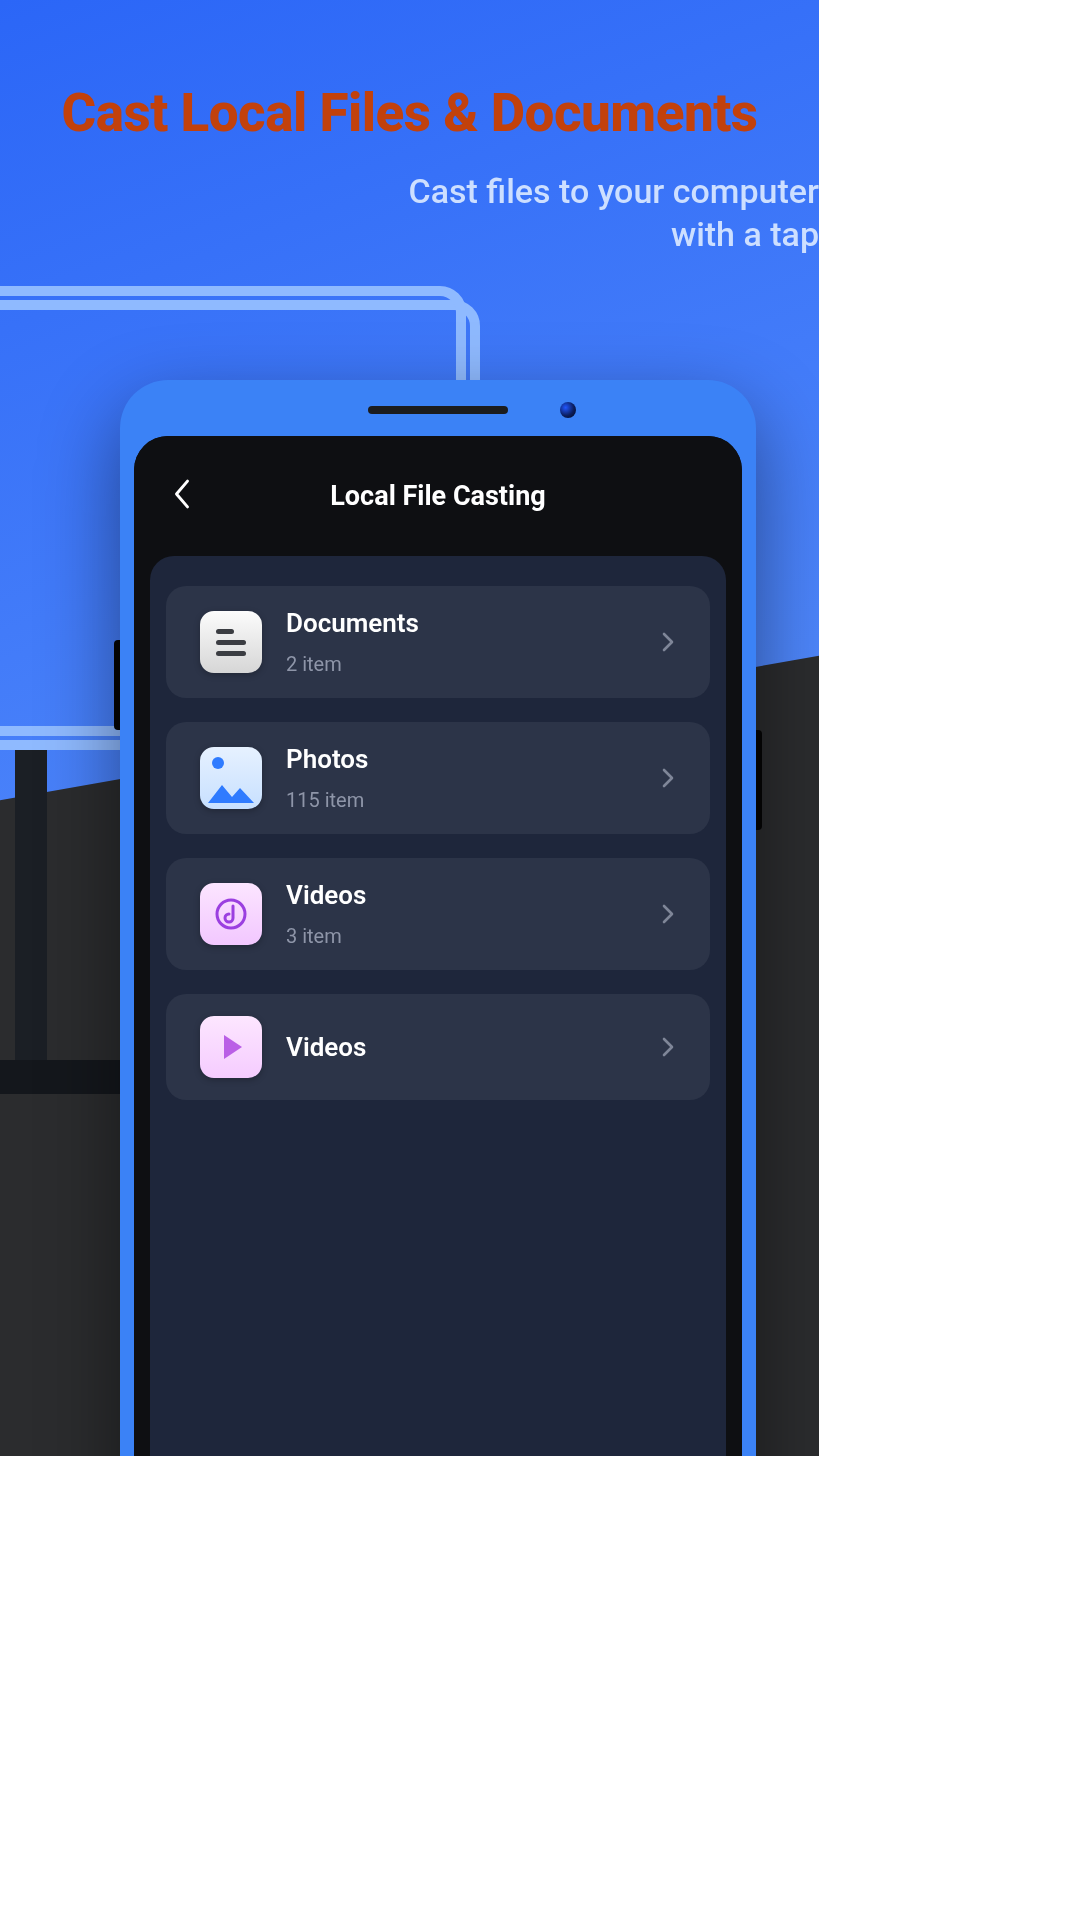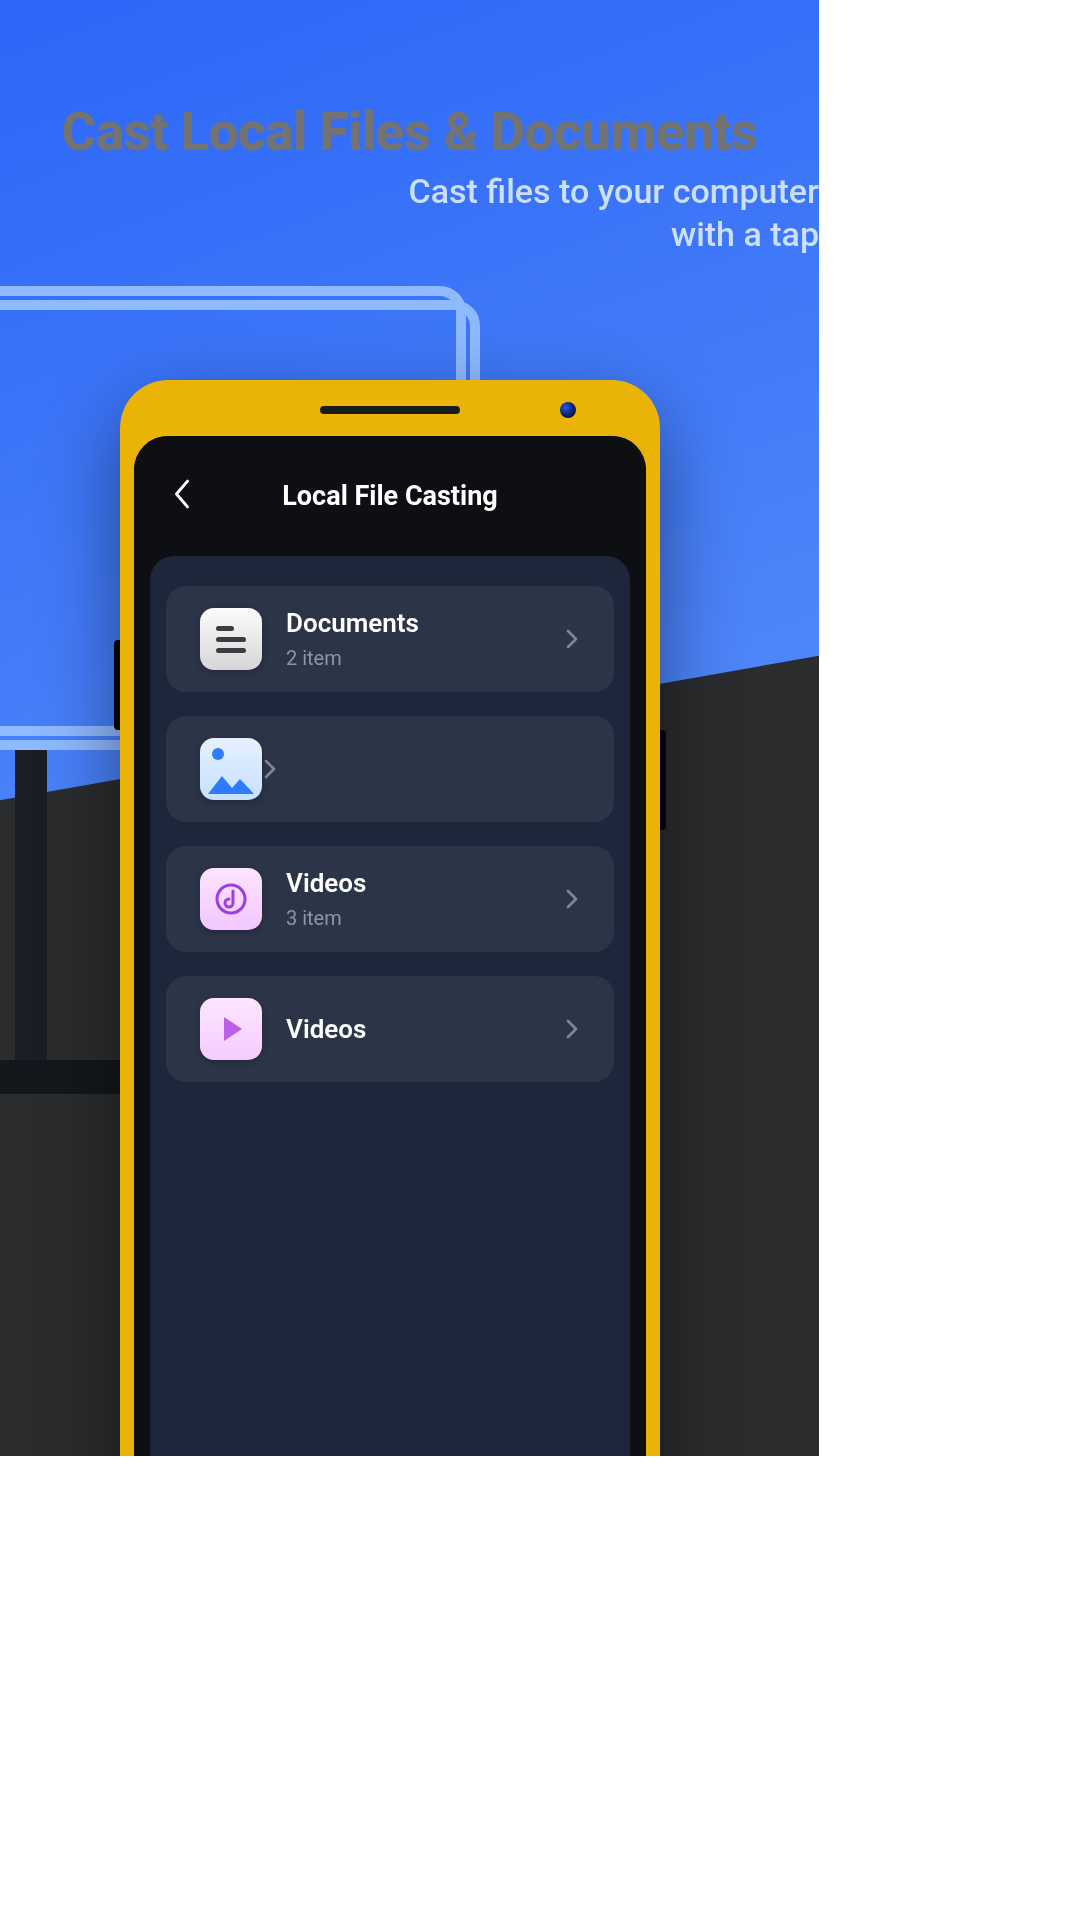--- a/index.html
+++ b/index.html
@@ -55,41 +55,40 @@
     content: "";
     position: absolute;
     left: -20px; top: 60px; width: 220px; height: 34px;
     background: #14171c;
     border-radius: 8px;
   }
 
   .headline {
     position: absolute; top: 82px; left: 0; right: 0;
     text-align: center;
-    color: #737373;
+    color: #c2410c;
     font-size: 53px;
     font-weight: 800;
     letter-spacing: -0.5px;
-    margin-top: 19px;
   }
   .subhead {
     position: absolute; top: 170px; left: 0; right: 0;
     text-align: right;
     color: #cddfff;
     font-size: 34px;
     font-weight: 500;
     line-height: 1.25;
   }
 
   
   .phone {
     position: absolute;
     left: 120px; top: 380px;
-    width: 540px; height: 1220px;
-    background: #eab308;
+    width: 636px; height: 1220px;
+    background: #3b82f6;
     border-radius: 48px;
     box-shadow: 0 30px 80px rgba(0,0,0,0.45);
   }
   .phone::before {
     content: "";
     position: absolute;
     left: -6px; top: 260px; width: 6px; height: 90px;
     background: #040404; border-radius: 4px 0 0 4px;
   }
   .phone::after {
@@ -150,21 +149,21 @@
     cursor: pointer;
   }
   .row-icon {
     width: 62px; height: 62px; border-radius: 14px;
     flex-shrink: 0;
     display: flex; align-items: center; justify-content: center;
     box-shadow: 0 2px 6px rgba(0,0,0,0.25);
   }
   .row-text { margin-left: 24px; flex: 1; }
   .row-title { color: #fff; font-size: 26px; font-weight: 600; }
-  .row-sub { color: #8e95a8; font-size: 20px; margin-top: 8px; }
+  .row-sub { color: #8e95a8; font-size: 20px; margin-top: 14px; }
   .row-chev { width: 16px; height: 24px; flex-shrink: 0; }
   .row-chev svg { width: 100%; height: 100%; stroke: #7f8698; stroke-width: 2.6; fill: none; stroke-linecap: round; stroke-linejoin: round; }
 
   
   .ic-doc { background: linear-gradient(180deg,#fcfcfc,#d6d6d6); }
   .ic-doc .bars { display:flex; flex-direction:column; gap:6px; }
   .ic-doc .bars span { width: 30px; height:5px; border-radius:3px; background:#3b3d42; }
   .ic-doc .bars span:nth-child(1){ width:18px; }
 
   .ic-photo { background: linear-gradient(180deg,#e6f1ff,#c7e0ff); position:relative; overflow:hidden; }
@@ -229,20 +228,24 @@
         </div>
       </div>
 
       <div class="row">
         <div class="row-icon ic-photo">
           <div class="sun"></div>
           <svg class="mtn" viewBox="0 0 50 22">
             <path d="M2 22 L16 4 L26 16 L34 7 L48 22 Z" fill="#2f7bff"></path>
           </svg>
         </div>
+        <div class="row-text">
+          <div class="row-title">Photos</div>
+          <div class="row-sub">115 item</div>
+        </div>
         <div class="row-chev">
           <svg viewBox="0 0 16 24">
               <polyline points="4,4 12,12 4,20"></polyline>
             </svg>
         </div>
       </div>
 
       <div class="row">
         <div class="row-icon ic-music">
           <svg viewBox="0 0 40 40">

